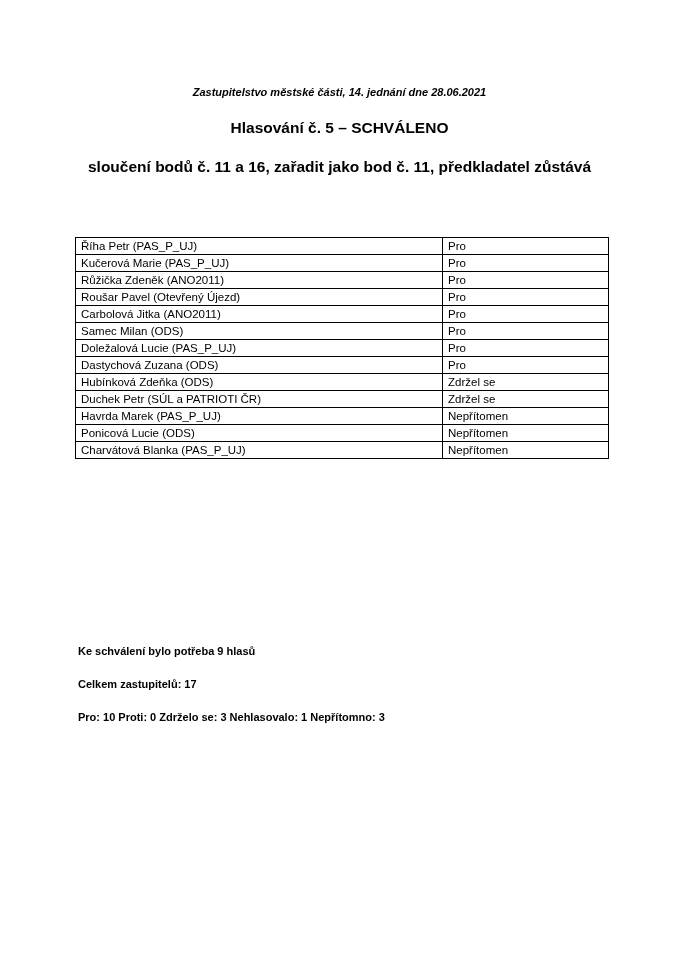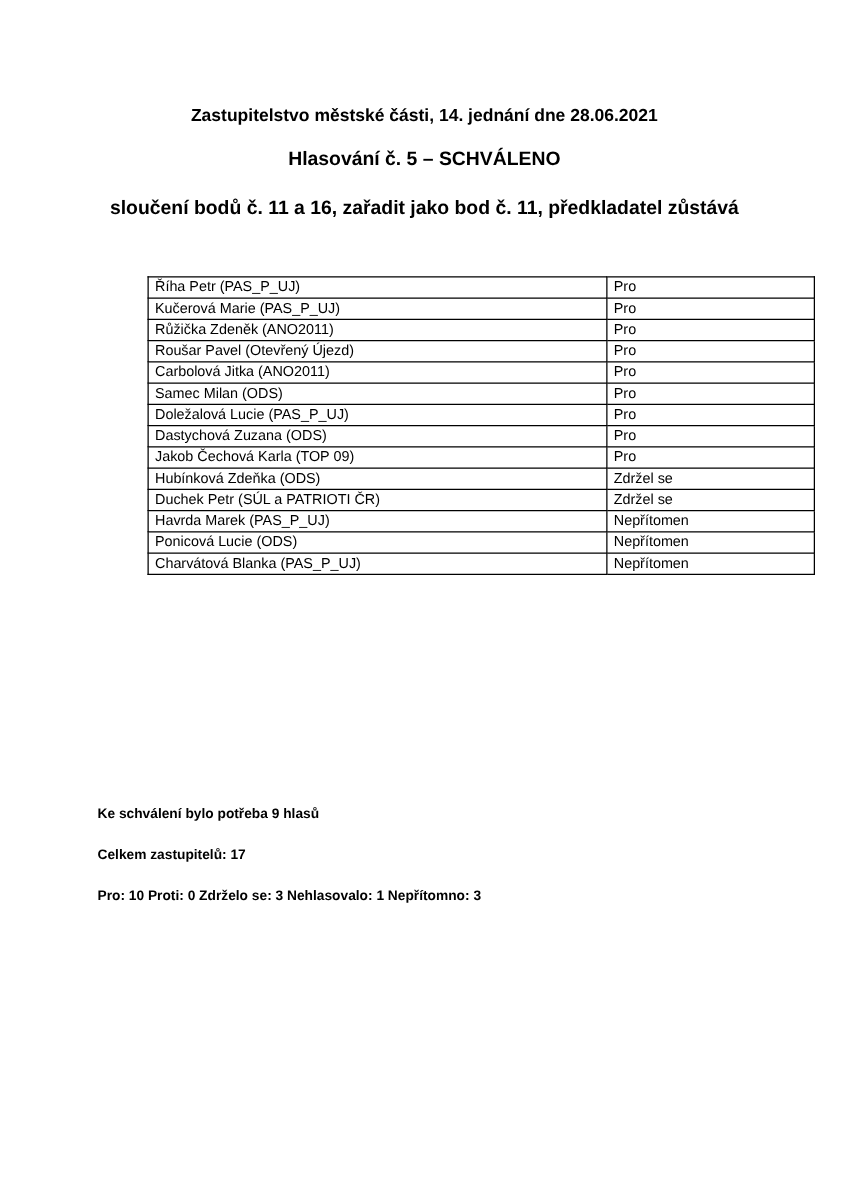--- a/index.html
+++ b/index.html
@@ -19,43 +19,43 @@
   .titles {
     position: absolute;
     top: 82px;
     left: 0;
     width: 679px;
     text-align: center;
     font-weight: bold;
   }
   .title-1 {
     margin: 0;
-    font-size: 14px;
+    font-size: 11px;
     line-height: 20px;
+    font-style: italic;
   }
   .title-2 {
     margin: 16px 0 0 0;
     font-size: 15.5px;
     line-height: 20px;
   }
   .title-3 {
     margin: 16px auto 0 auto;
     max-width: 510px;
     font-size: 15.5px;
     line-height: 26px;
     text-align: center;
   }
   .vote-table {
     position: absolute;
-    top: 221px;
+    top: 237px;
     left: 75px;
     width: 533px;
     border-collapse: collapse;
     table-layout: fixed;
-    margin-left: 43px;
   }
   .vote-table td {
     border: 1px solid #000000;
     font-size: 11.5px;
     line-height: 14px;
     padding: 1px 4px 1px 5px;
     white-space: nowrap;
     overflow: hidden;
   }
   .summary {
@@ -120,24 +120,20 @@
   <tr>
     <td class="cell-member">Doležalová Lucie (PAS_P_UJ)</td>
     <td class="cell-vote">Pro</td>
   </tr>
 
   <tr>
     <td class="cell-member">Dastychová Zuzana (ODS)</td>
     <td class="cell-vote">Pro</td>
   </tr>
 
-  <tr>
-    <td class="cell-member">Jakob Čechová Karla (TOP 09)</td>
-    <td class="cell-vote">Pro</td>
-  </tr>
 
 
   <tr>
     <td class="cell-member">Hubínková Zdeňka (ODS)</td>
     <td class="cell-vote">Zdržel se</td>
   </tr>
 
 
   <tr>
     <td class="cell-member">Duchek Petr (SÚL a PATRIOTI ČR)</td>

